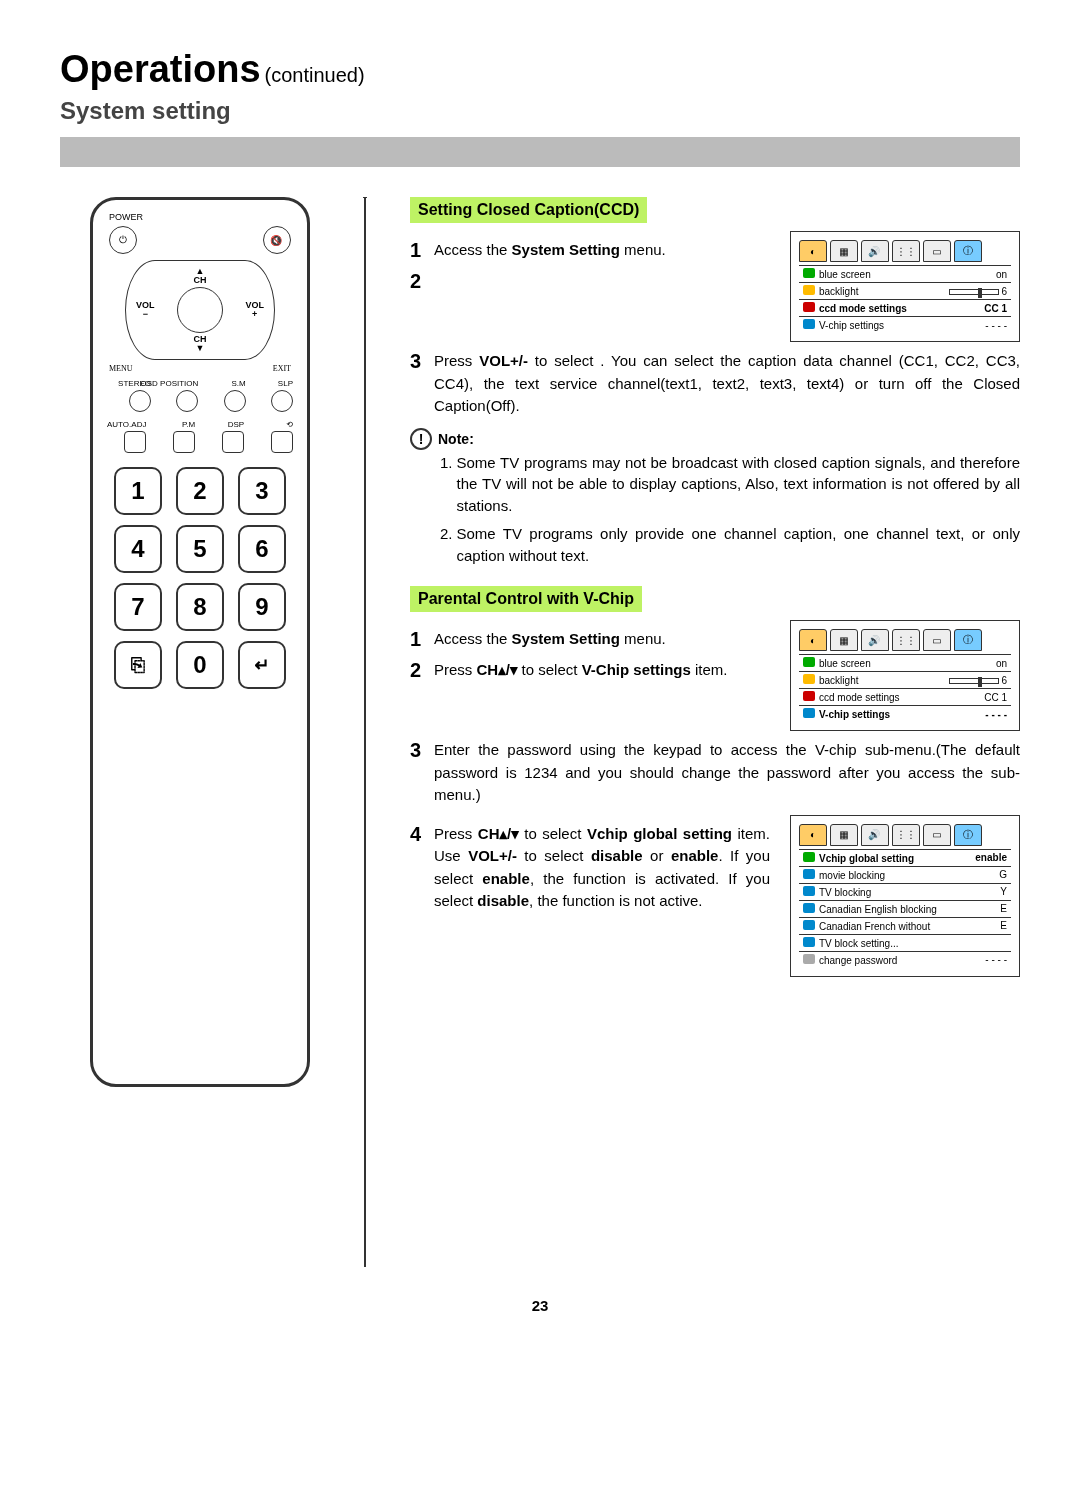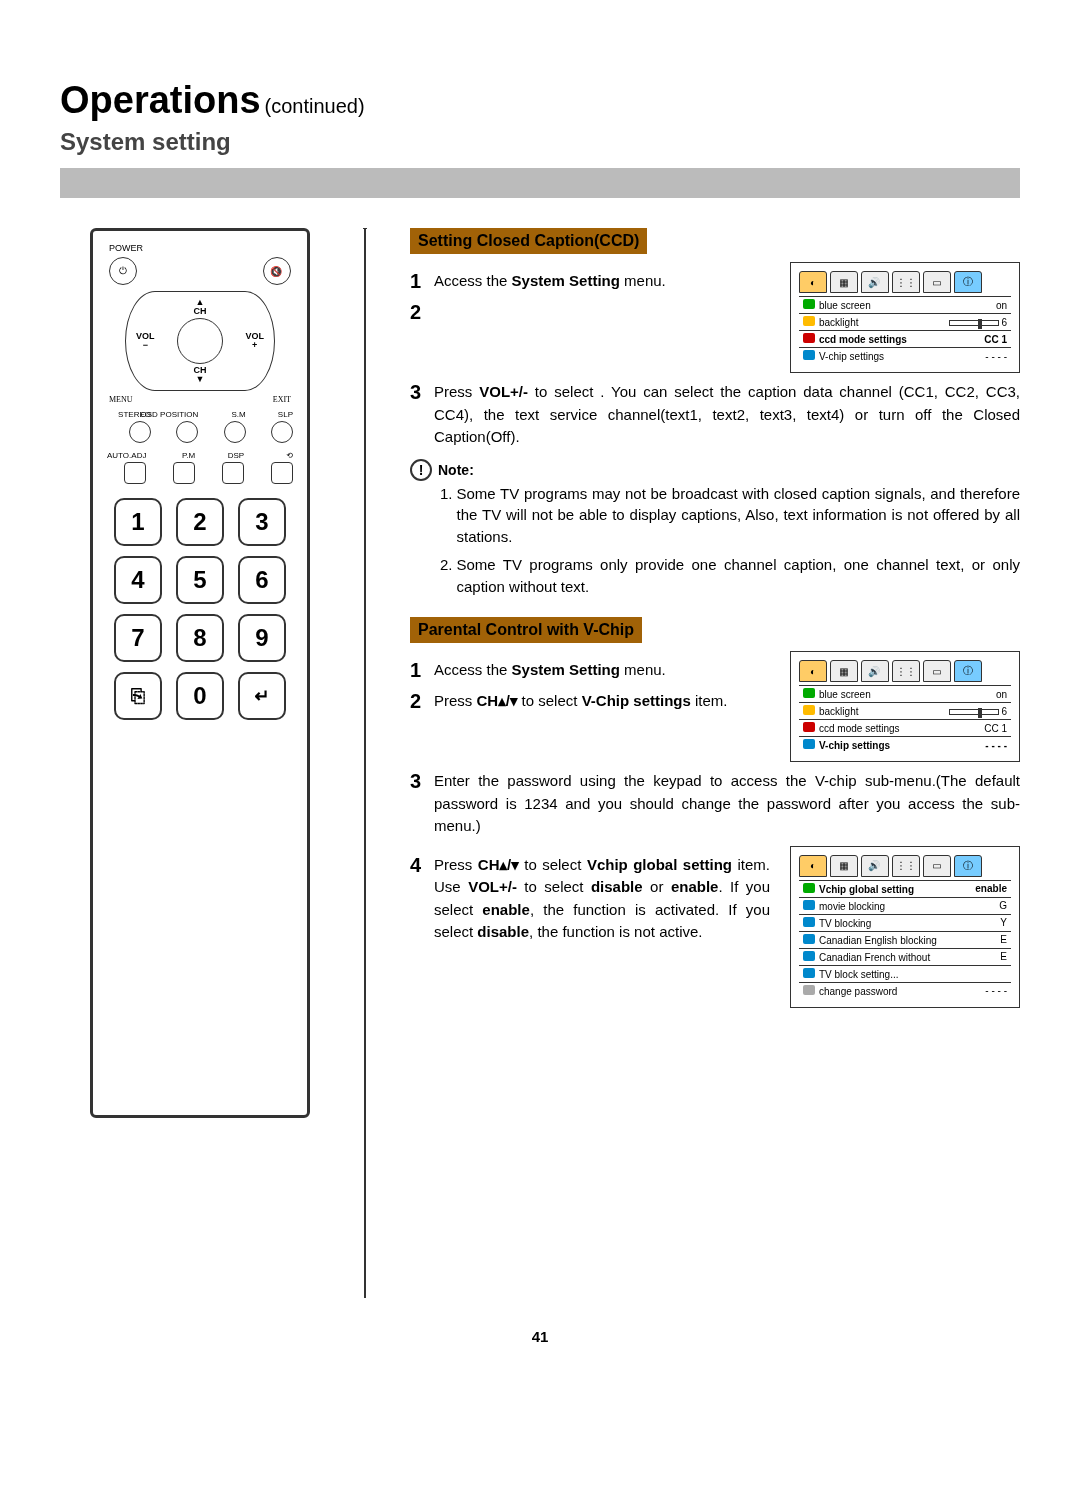--- a/index.html
+++ b/index.html
@@ -1,45 +1,45 @@
 <!DOCTYPE html>
 <html><head>
 <meta charset="utf-8">
 <style>
   * { box-sizing: border-box; margin: 0; padding: 0; }
   body { font-family: Arial, Helvetica, sans-serif; font-size: 14px; color: #000; background: #fff; width: 1080px; }
-  .page { padding: 48px 60px 40px 60px; margin-top: 31px; }
+  .page { padding: 48px 60px 40px 60px; }
   .title-main { font-size: 38px; font-weight: bold; display: inline; }
   .title-sub { font-size: 20px; font-weight: normal; }
   .subtitle { font-size: 24px; font-weight: bold; color: #444; margin-top: 6px; }
   .greybar { background: #bbb; height: 30px; margin-top: 12px; width: 100%; }
   .columns { display: flex; margin-top: 30px; gap: 20px; }
   .colL { width: 280px; flex-shrink: 0; }
   .colR { flex: 1; padding-left: 20px; }
   .divider-v { border-left: 2px solid #333; width: 0; margin: 0 4px; height: 1070px; position: relative; }
   .divider-v::before, .divider-v::after { content: ''; position: absolute; left: -3px; width: 4px; height: 1px; background:#333; }
-  .remote { border: 3px solid #333; border-radius: 6px; width: 220px; height: 890px; margin: 0 auto; padding: 12px 10px; background: #fff; position: relative; }
+  .remote { border: 3px solid #333; border-radius: 26px; width: 220px; height: 890px; margin: 0 auto; padding: 12px 10px; background: #fff; position: relative; }
   .r-label { font-size: 9px; text-align: center; }
   .r-row { display:flex; justify-content:space-between; align-items:center; margin-top:4px;}
   .r-btn { width:28px; height:28px; border:1.5px solid #333; border-radius:50%; display:flex; align-items:center; justify-content:center; font-size:10px; background:#fff;}
   .r-btn-sm { width:22px; height:22px; }
   .dpad { width: 150px; height: 100px; border:1.5px solid #333; border-radius: 30px/50px; margin: 6px auto 0; position:relative; display:flex; align-items:center; justify-content:center;}
   .dpad-center { width:46px; height:46px; border:1.5px solid #333; border-radius:50%; background:#fff;}
   .dpad .lbl { position:absolute; font-size:9px; font-weight:bold; text-align:center; line-height:1; }
   .dpad .lbl.top { top:6px; left:50%; transform:translateX(-50%);}
   .dpad .lbl.bot { bottom:6px; left:50%; transform:translateX(-50%);}
   .dpad .lbl.l { left:10px; top:50%; transform:translateY(-50%); }
   .dpad .lbl.r { right:10px; top:50%; transform:translateY(-50%);}
   .r-row4 { display:flex; justify-content:space-between; margin-top:4px; padding: 0 4px;}
   .r-row4 .col { display:flex; flex-direction:column; align-items:flex-end; width:44px;}
   .r-lab { font-size:8px; margin-bottom:2px; white-space:nowrap;}
   .keypad { display:grid; grid-template-columns: repeat(3, 48px); gap: 10px 14px; justify-content:center; margin-top:14px;}
   .key { width:48px; height:48px; border:2px solid #333; border-radius:10px; display:flex; align-items:center; justify-content:center; font-size:24px; font-weight:bold; background:#fff;}
   .key.small-icon { font-size:18px; }
-  .section-head { background:#a16207; padding:4px 8px; font-weight:bold; font-size:16px; display:inline-block; margin-bottom:8px;}
+  .section-head { background:#bef264; padding:4px 8px; font-weight:bold; font-size:16px; display:inline-block; margin-bottom:8px;}
   .step-row { display:flex; gap:8px; margin: 8px 0; align-items:flex-start;}
   .stepnum { font-size:20px; font-weight:bold; width:16px; flex-shrink:0;}
   .step-text { font-size:15px; line-height:1.5; text-align: justify;}
   .step-flex { display:flex; gap:20px; align-items:flex-start;}
   .step-flex .textcol { flex:1; }
   .osd { border:1px solid #333; padding:8px; width:230px; flex-shrink:0; font-size:10px;}
   .osd-tabs { display:flex; gap:3px; margin-bottom:3px;}
   .osd-tab { width:28px; height:22px; border:1px solid #333; border-radius:3px 3px 0 0; background:#eee; display:flex; align-items:center; justify-content:center;}
   .osd-row { display:flex; justify-content:space-between; border-top:1px solid #333; padding:2px 4px; align-items:center;}
   .osd-row .ic { width:12px; height:10px; border-radius:2px; display:inline-block; margin-right:4px; flex-shrink:0;}
@@ -297,14 +297,14 @@
           <div class="osd-row">
               <span><span class="ic" style="background:#aaa;"></span><span>change password</span></span>
               <span>- - - -</span>
             </div>
         </div>
       </div>
 
     </div>
   </div>
 
-  <div class="pagenum">41</div>
+  <div class="pagenum">23</div>
 </div>
 
 </body></html>

